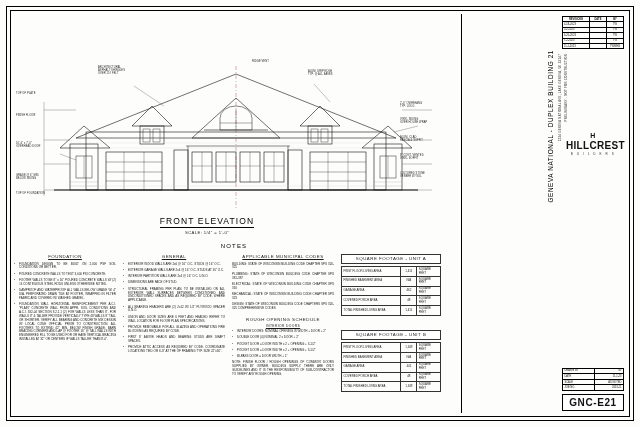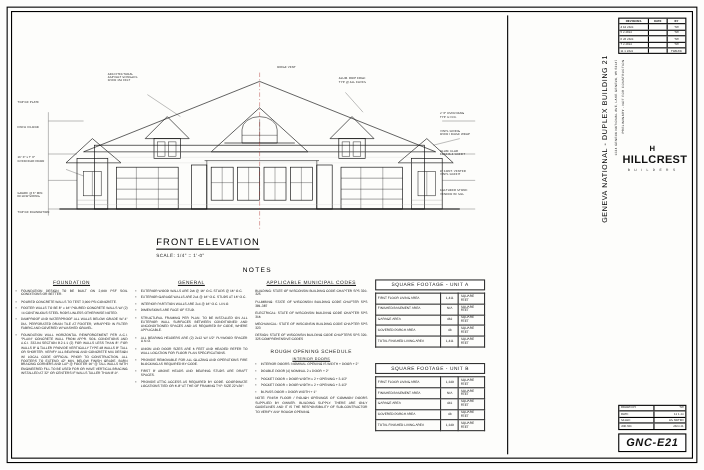--- a/index.html
+++ b/index.html
@@ -23,21 +23,21 @@
     position:absolute;left:10px;top:10px;right:10px;bottom:10px;
     border:1px solid #000;
   }
   
   #drawing{
     position:absolute;left:14px;top:14px;width:440px;height:224px;
   }
   .elev-svg{position:absolute;left:0;top:0;}
   .elev-title{
     position:absolute;left:128px;top:196px;
-    text-align:left;width:130px;
+    text-align:center;width:130px;
   }
   .elev-title .t{
     font-size:8.5px;letter-spacing:1.1px;color:#000;
     border-bottom:1px solid #000;padding-bottom:1px;display:inline-block;
   }
   .elev-title .s{
     font-size:4.2px;letter-spacing:.4px;color:#222;margin-top:1.5px;
   }
   .callout{
     position:absolute;font-size:2.6px;line-height:1.25;color:#222;
@@ -126,21 +126,21 @@
     position:absolute;right:2px;bottom:2px;width:60px;border:.6px solid #000;
     font-size:2.6px;
   }
   .tb-foot .frow{display:flex;border-bottom:.4px solid #000;}
   .tb-foot .frow div{padding:.8px 1.5px;}
   .tb-foot .fl{width:52%;border-right:.4px solid #000;}
   .tb-foot .fr{width:48%;text-align:right;}
   .sheet-num{
     position:absolute;right:2px;bottom:2px;width:60px;
     text-align:center;font-size:10px;letter-spacing:.6px;
-    border:.6px solid #000;padding:2px 0;background:#fff;font-weight:bold;font-style:italic;
+    border:.6px solid #000;padding:2px 0;background:#fff;font-weight:bold;
   }
 </style>
 </head>
 <body>
 
 <div id="sheet">
   <div class="border-outer"></div>
   <div class="border-inner"></div>
 
   <div id="drawing">

